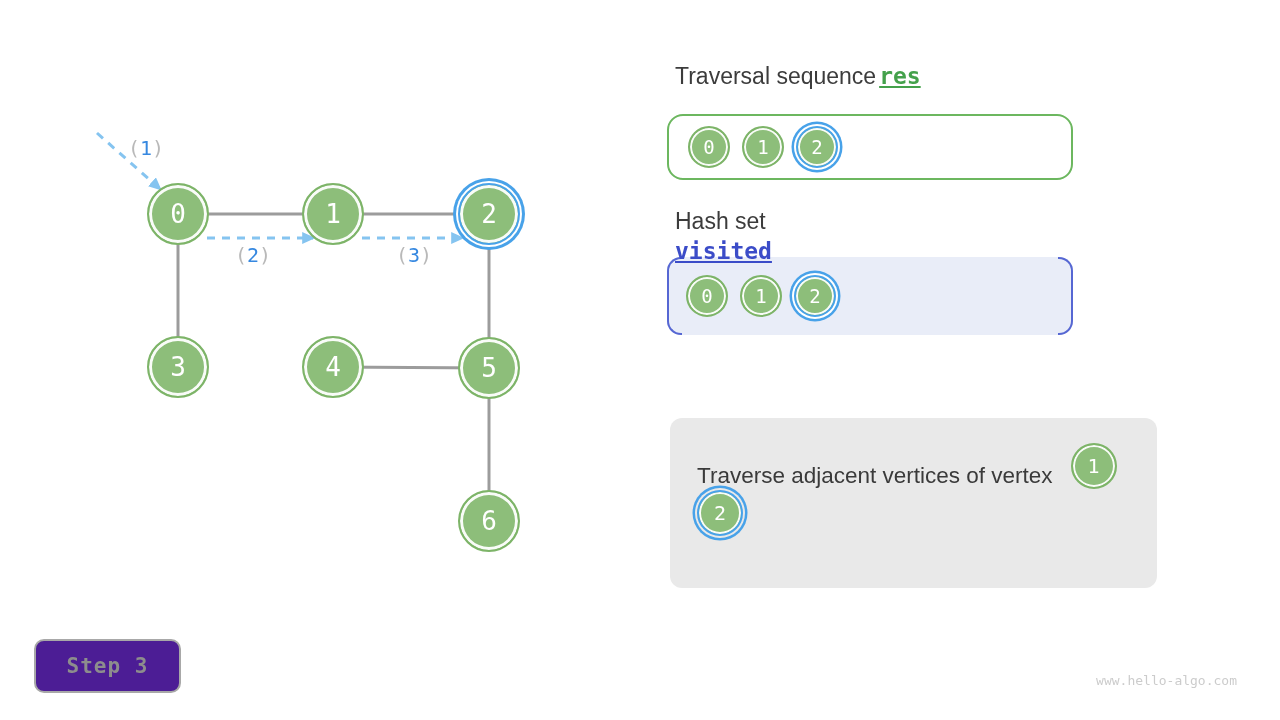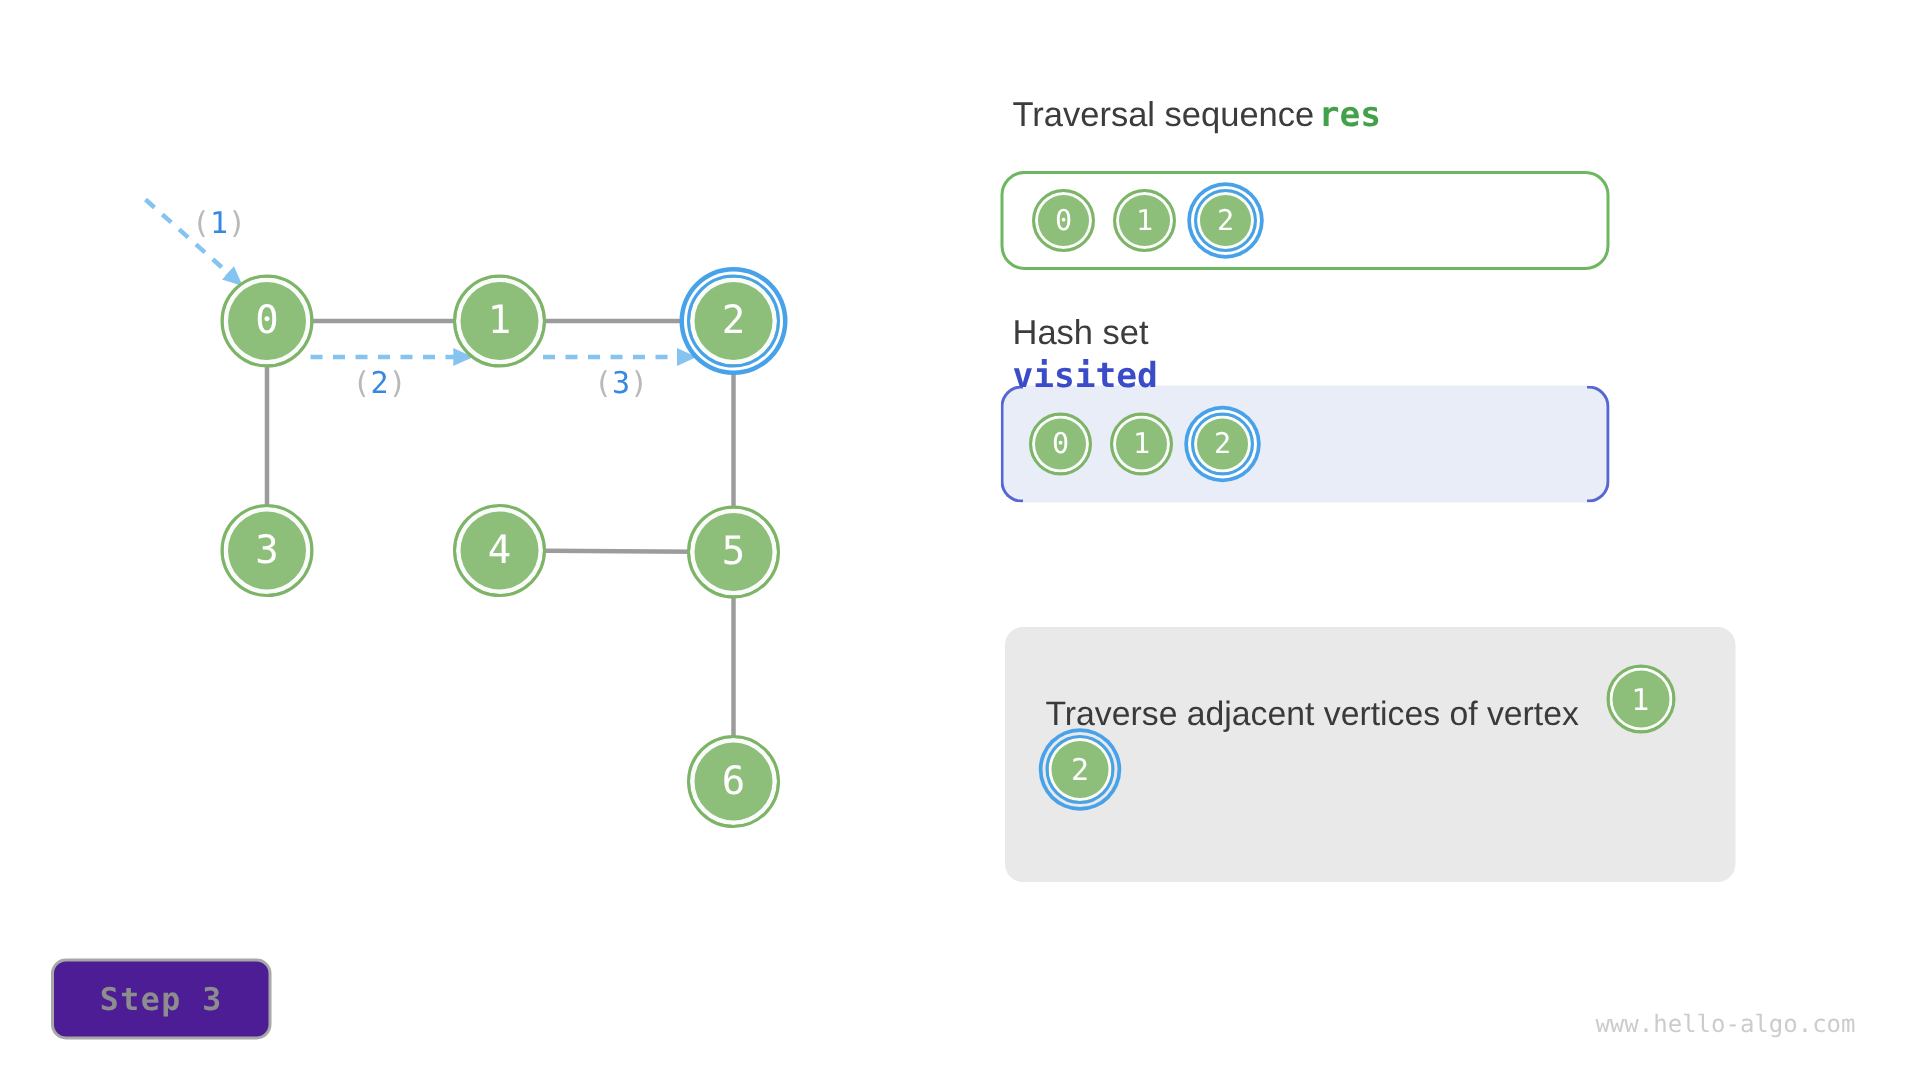--- a/index.html
+++ b/index.html
@@ -32,21 +32,21 @@
     white-space:nowrap;
   }
   .arrow-label .paren { color:#b9b9b9; }
   .arrow-label .num   { color:#3688e0; }
 
   
   .sec-title {
     position:absolute; font-size:23px; color:#3c3c3c; z-index:3;
     display:flex; align-items:baseline; gap:3px; white-space:nowrap;
   }
-  .sec-title .code { font-family:"DejaVu Sans Mono", monospace; font-weight:bold; font-size:23px; }
+  .sec-title .code { font-family:"DejaVu Sans Mono", monospace; font-weight:bold; font-size:23px;text-decoration:underline; }
   .code-green  { color:#44a14b; }
   .code-indigo { color:#3b4cc8; }
 
   .res-box {
     position:absolute; left:667px; top:114px; width:406px; height:66px;
     box-sizing:border-box; border:2px solid #6cb75f; border-radius:16px;
     background:#ffffff;
     display:flex; align-items:center; gap:12px; padding-left:19px;
   }
   .visited-box {
@@ -100,21 +100,21 @@
   .step-button {
     position:absolute; left:34px; top:639px; width:147px; height:54px;
     box-sizing:border-box; border:2px solid #a8a8a8; border-radius:10px;
     background:#4c1d95; color:#8d8d8d;
     font-family:"DejaVu Sans Mono", monospace; font-weight:bold; font-size:21px;
     display:flex; align-items:center; justify-content:center; letter-spacing:1px;
   }
 
   .watermark {
     position:absolute; right:43px; top:673px;
-    font-family:"DejaVu Sans Mono", monospace; font-size:16px; color:#cccccc;
+    font-family:"DejaVu Sans Mono", monospace; font-size:13px; color:#cccccc;
   }
 </style>
 </head>
 <body>
 
 <svg id="edge-layer" width="1280" height="720">
   <defs>
     <marker id="ah" markerUnits="strokeWidth" markerWidth="4.6" markerHeight="4" refX="3.6" refY="2" orient="auto">
       <path d="M0,0 L4.4,2 L0,4 Z" fill="#85c4f0"></path>
     </marker>

